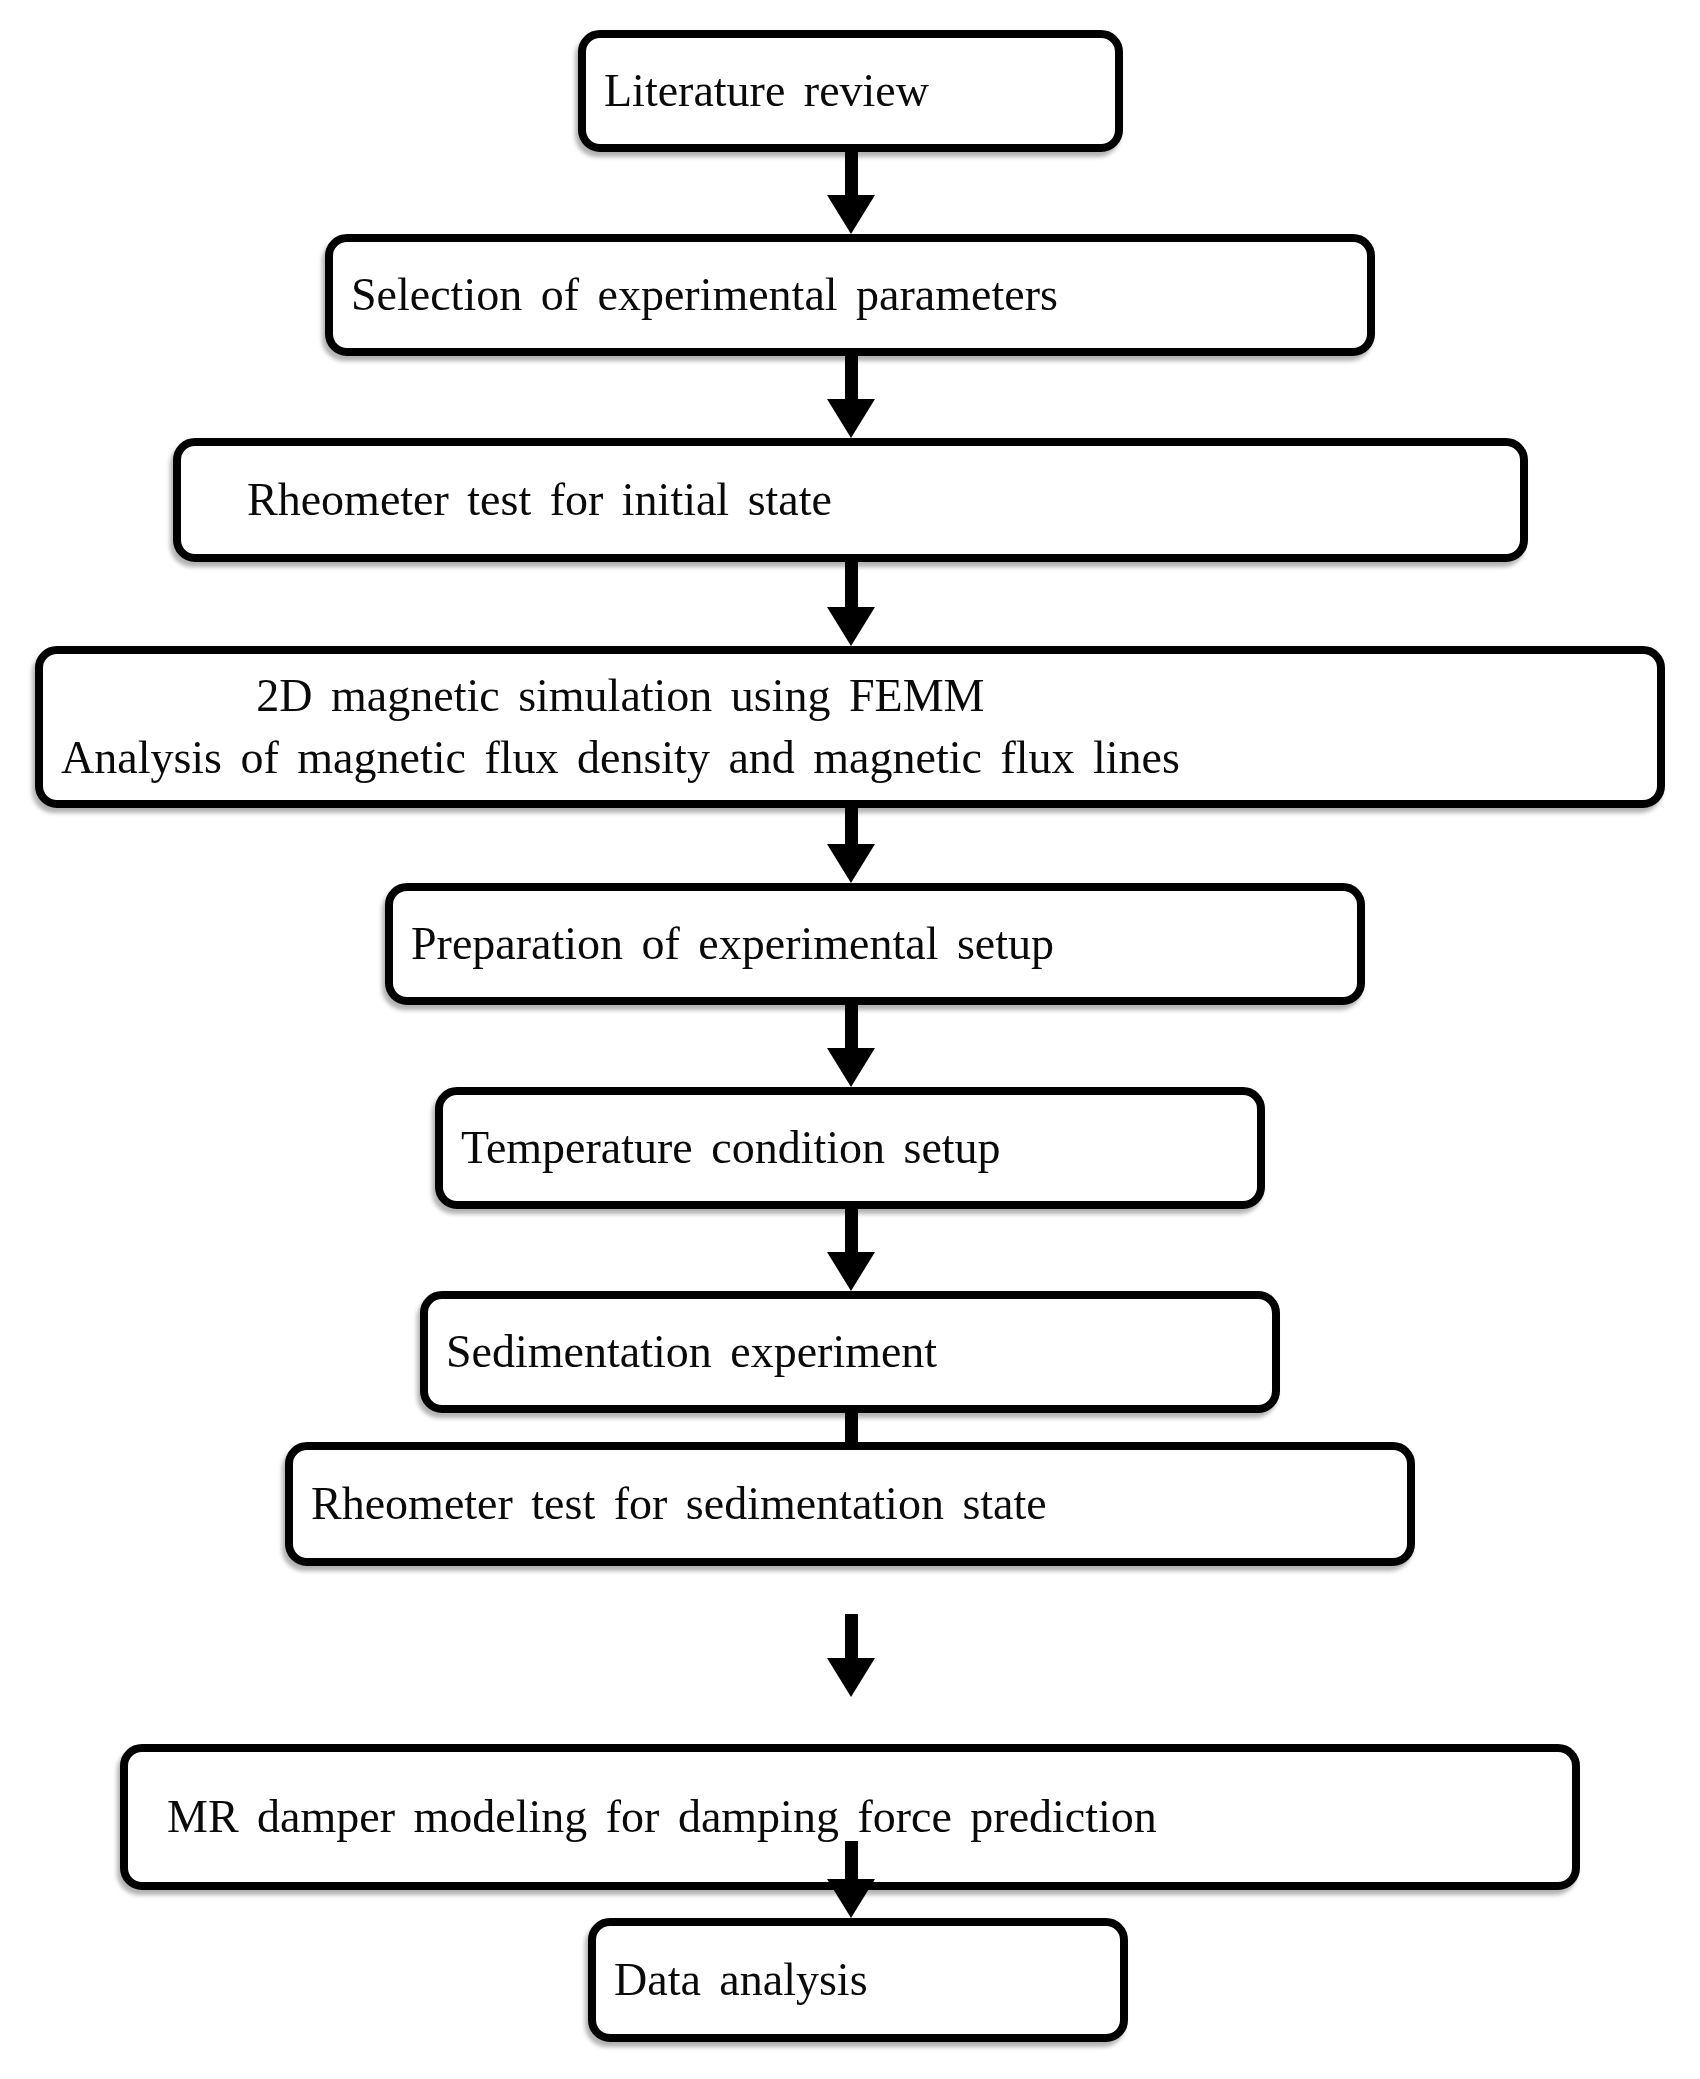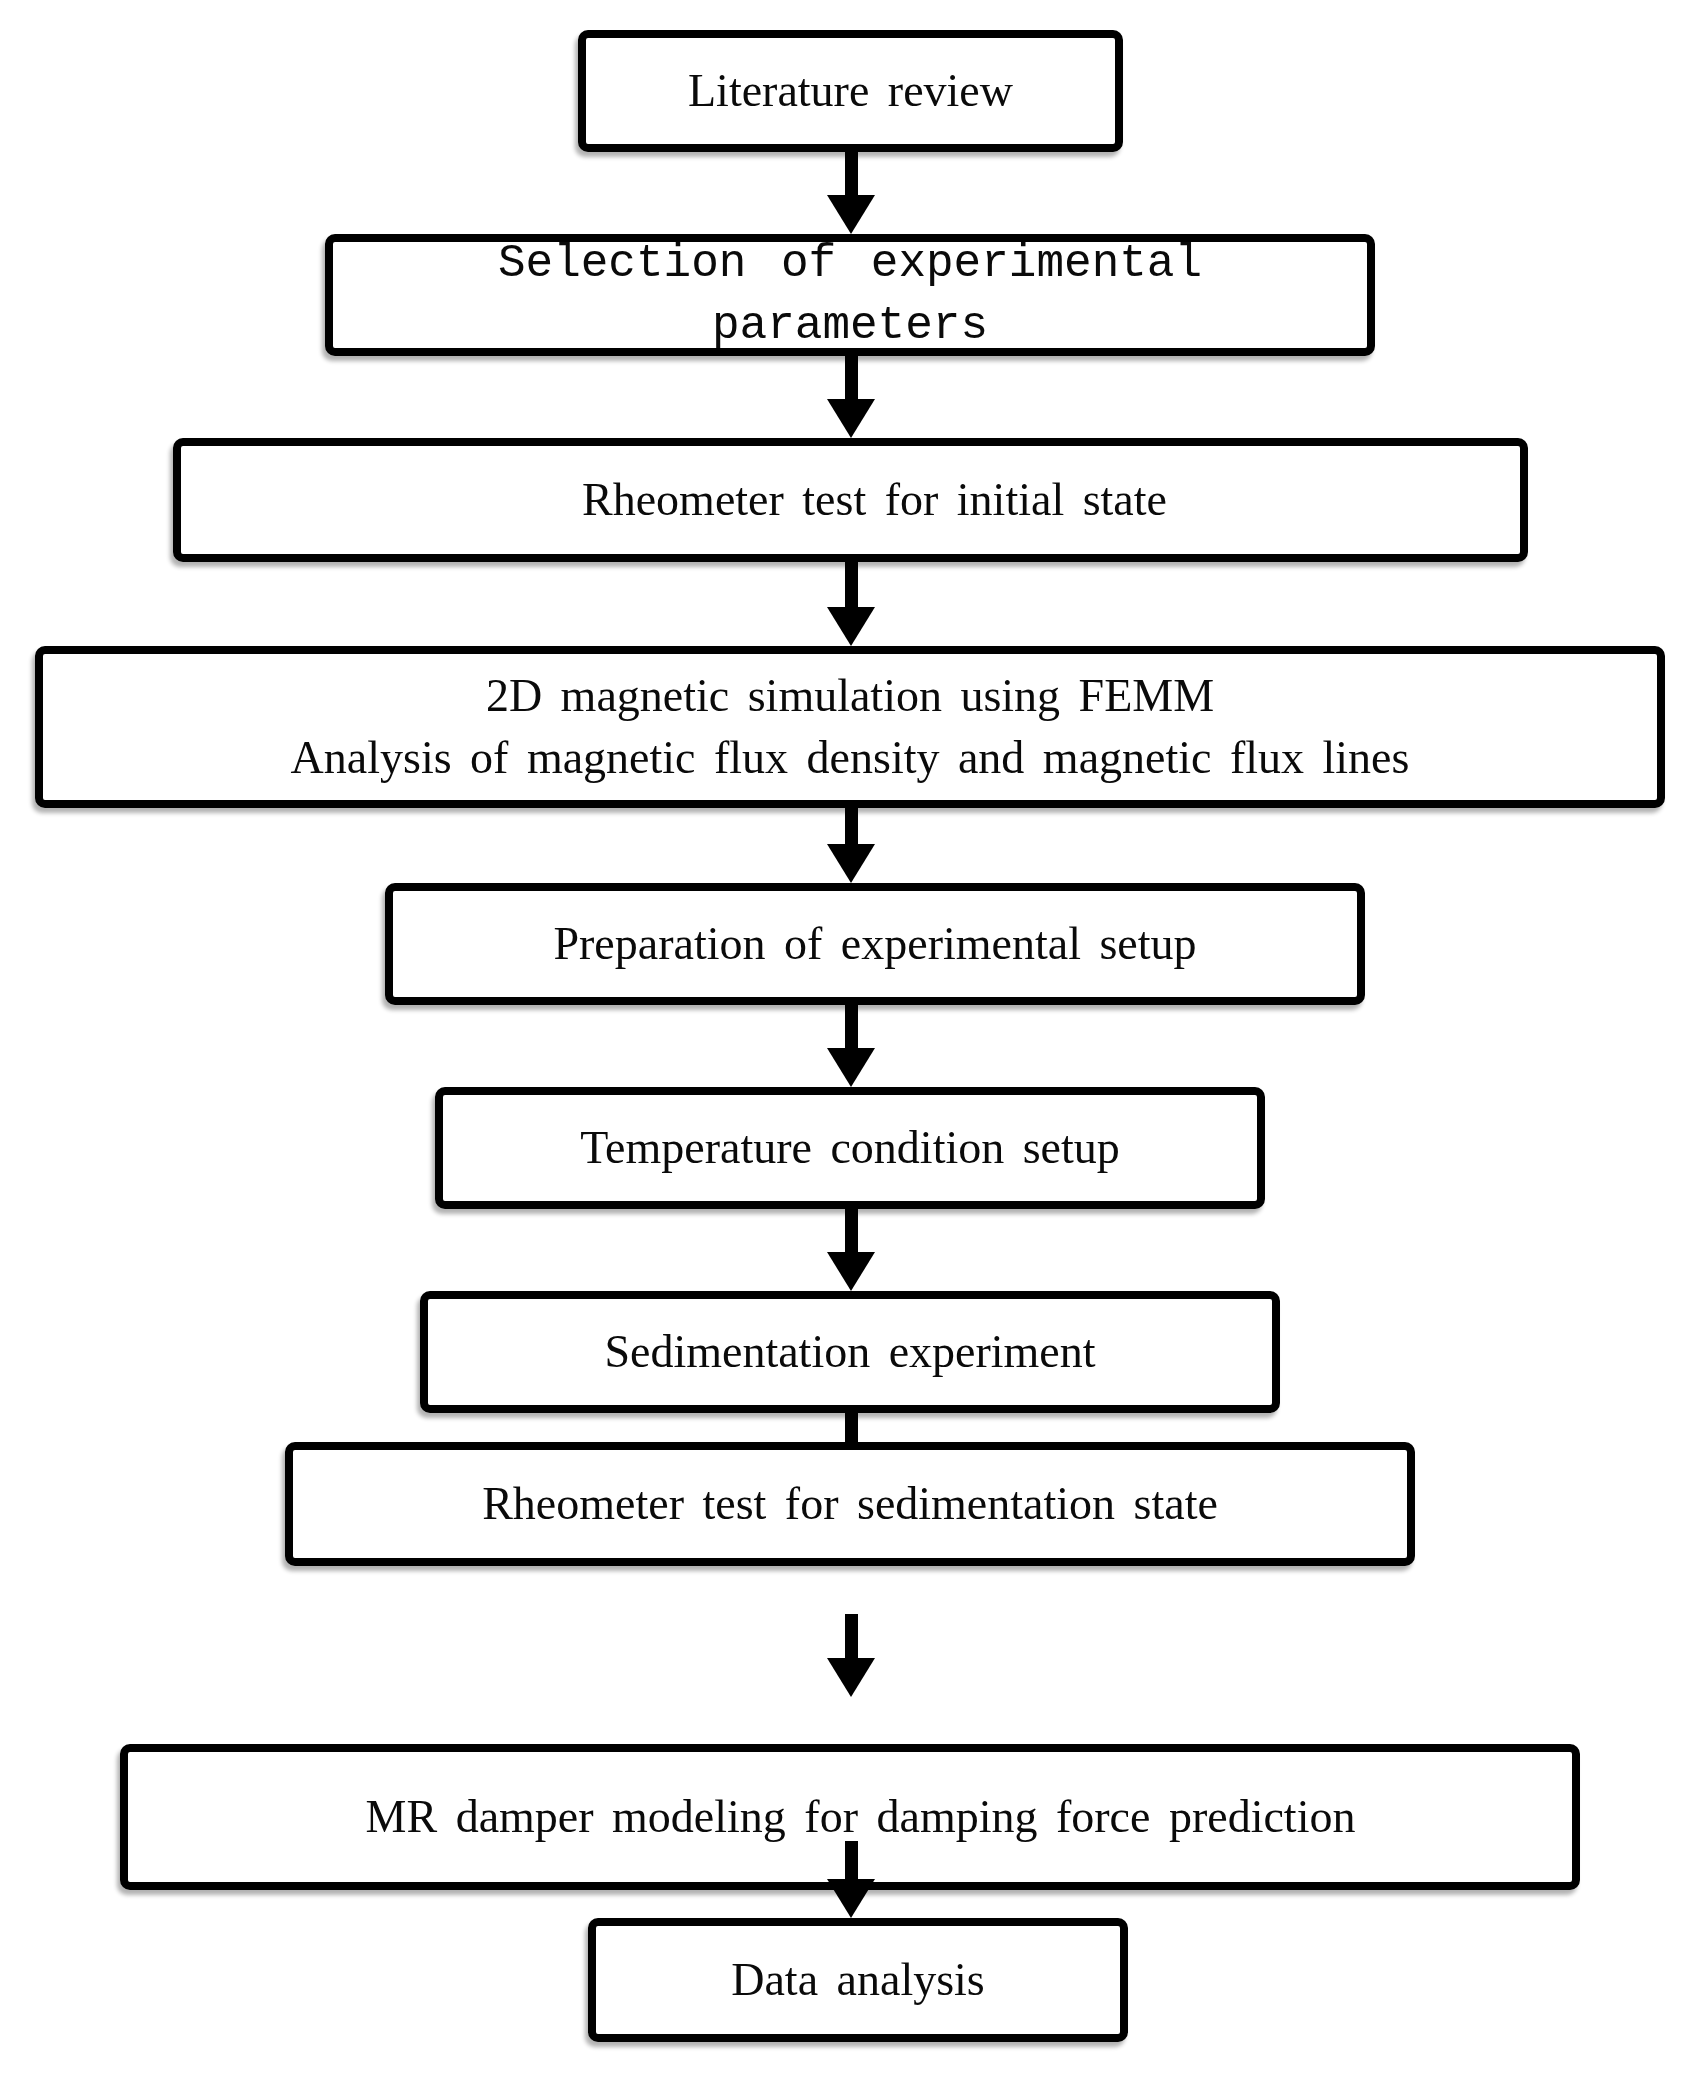--- a/index.html
+++ b/index.html
@@ -16,24 +16,24 @@
   .canvas {
     position: absolute;
     inset: 0;
     background: #ffffff;
   }
   .flow-node {
     position: absolute;
     box-sizing: border-box;
     background: #ffffff;
     border: 8px solid #000000;
-    border-radius: 10px;
+    border-radius: 22px;
     display: flex;
     align-items: center;
-    justify-content: center;
+    justify-content: flex-start;
     text-align: center;
     font-size: 46px;
     line-height: 1.35;
     color: #0a0a0a;
     word-spacing: 7px;
     white-space: pre-line;
     box-shadow: -3px 5px 4px rgba(0,0,0,0.30);
   }
   .flow-node .node-label {
     padding: 0 18px;
@@ -66,21 +66,21 @@
 
   <div class="flow-node" style="top:30px; left:578px; width:545px; height:122px;">
     <span class="node-label">Literature review</span>
   </div>
 
   <div class="flow-arrow" style="top:150px; left:851px; height:84px;">
     <div class="stem"></div>
     <div class="head"></div>
   </div>
 
-  <div class="flow-node" style="top:234px; left:325px; width:1050px; height:122px;font-family:Liberation Mono, monospace;">
+  <div class="flow-node" style="top:234px; left:325px; width:1050px; height:122px;">
     <span class="node-label">Selection of experimental parameters</span>
   </div>
 
   <div class="flow-arrow" style="top:354px; left:851px; height:84px;">
     <div class="stem"></div>
     <div class="head"></div>
   </div>
 
   <div class="flow-node" style="top:438px; left:173px; width:1355px; height:124px;padding-left:48px;">
     <span class="node-label">Rheometer test for initial state</span>

